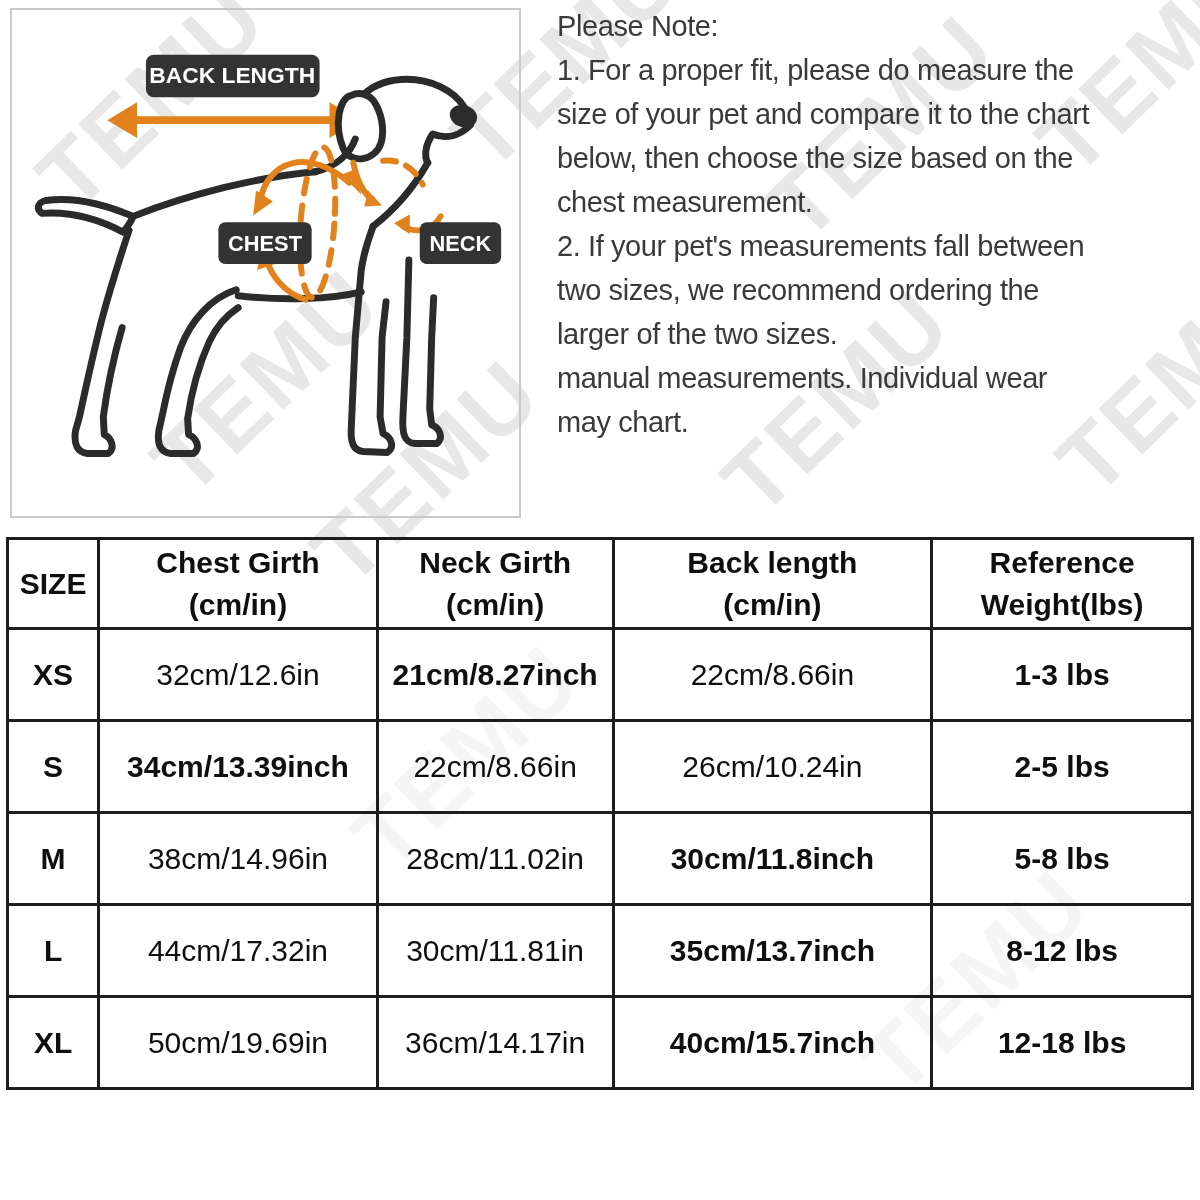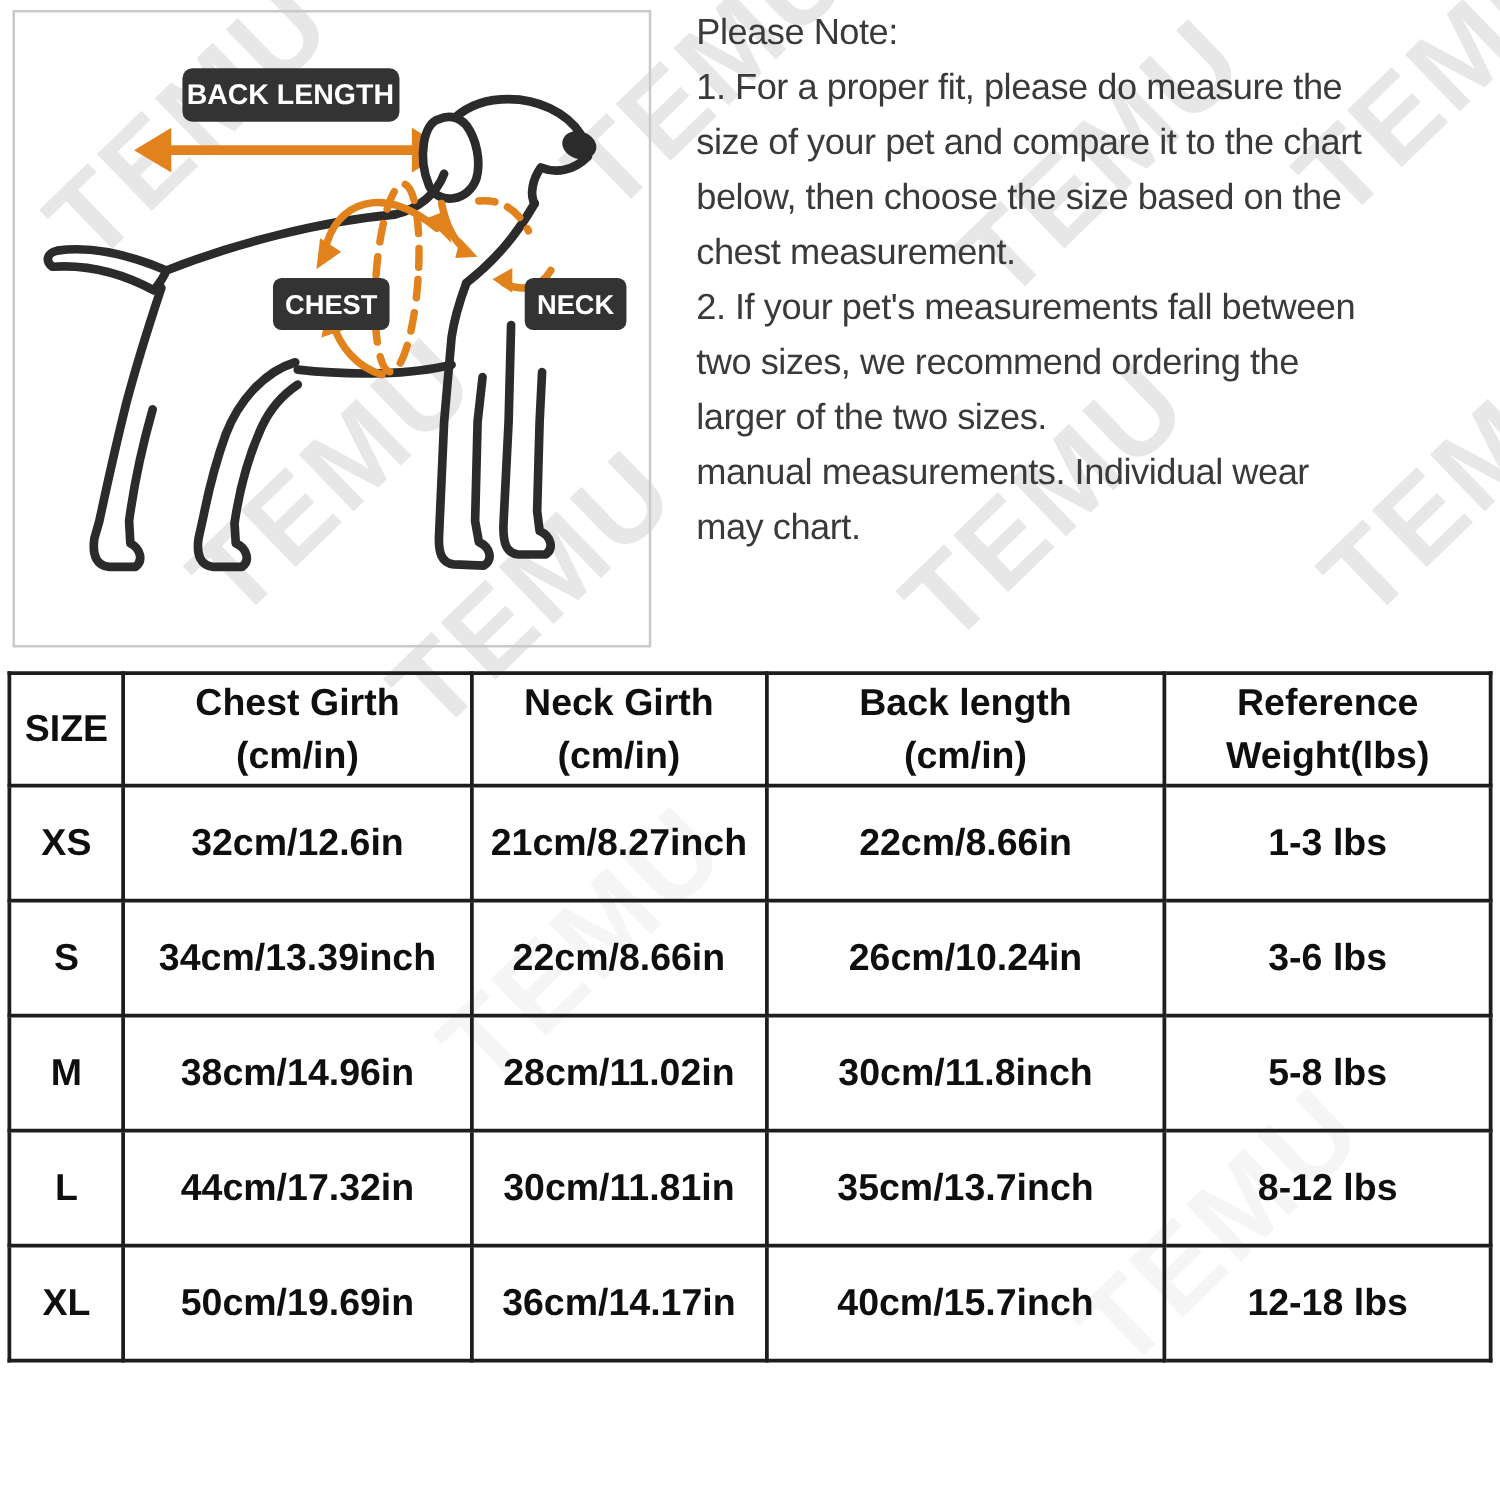--- a/index.html
+++ b/index.html
@@ -16,21 +16,21 @@
   .note{position:absolute;left:557px;top:4px;width:636px;font-size:29px;line-height:44px;
         color:#3a3a3a;letter-spacing:-0.4px;}
   .note div{white-space:nowrap;}
   
   .table-wrap{position:absolute;left:6px;top:537px;width:1188px;}
   table.size{border-collapse:collapse;table-layout:fixed;width:1188px;background:transparent;}
   table.size th,table.size td{border:3px solid #1d1d1d;text-align:center;vertical-align:middle;
         font-size:30px;color:#0f0f0f;padding:0;background:transparent;}
   table.size thead th{height:87px;font-weight:bold;line-height:42px;}
   table.size tbody th{height:89px;font-weight:bold;}
-  table.size tbody td{height:89px;font-weight:bold;}
+  table.size tbody td{height:89px;font-weight:normal;}
   table.size td.b{font-weight:bold;}
 </style>
 </head>
 <body>
 
 <div class="page">
 
   <div id="watermarks">
       <span class="wm" style="left: 15px; top: 45px;">TEMU</span>
       <span class="wm" style="left: 430px; top: 5px;">TEMU</span>
@@ -147,21 +147,21 @@
             <td>32cm/12.6in</td>
             <td class="b">21cm/8.27inch</td>
             <td>22cm/8.66in</td>
             <td class="b">1-3 lbs</td>
           </tr>
           <tr>
             <th>S</th>
             <td class="b">34cm/13.39inch</td>
             <td>22cm/8.66in</td>
             <td>26cm/10.24in</td>
-            <td class="b">3-6 lbs</td>
+            <td class="b">2-5 lbs</td>
           </tr>
           <tr>
             <th>M</th>
             <td>38cm/14.96in</td>
             <td>28cm/11.02in</td>
             <td class="b">30cm/11.8inch</td>
             <td class="b">5-8 lbs</td>
           </tr>
           <tr>
             <th>L</th>

